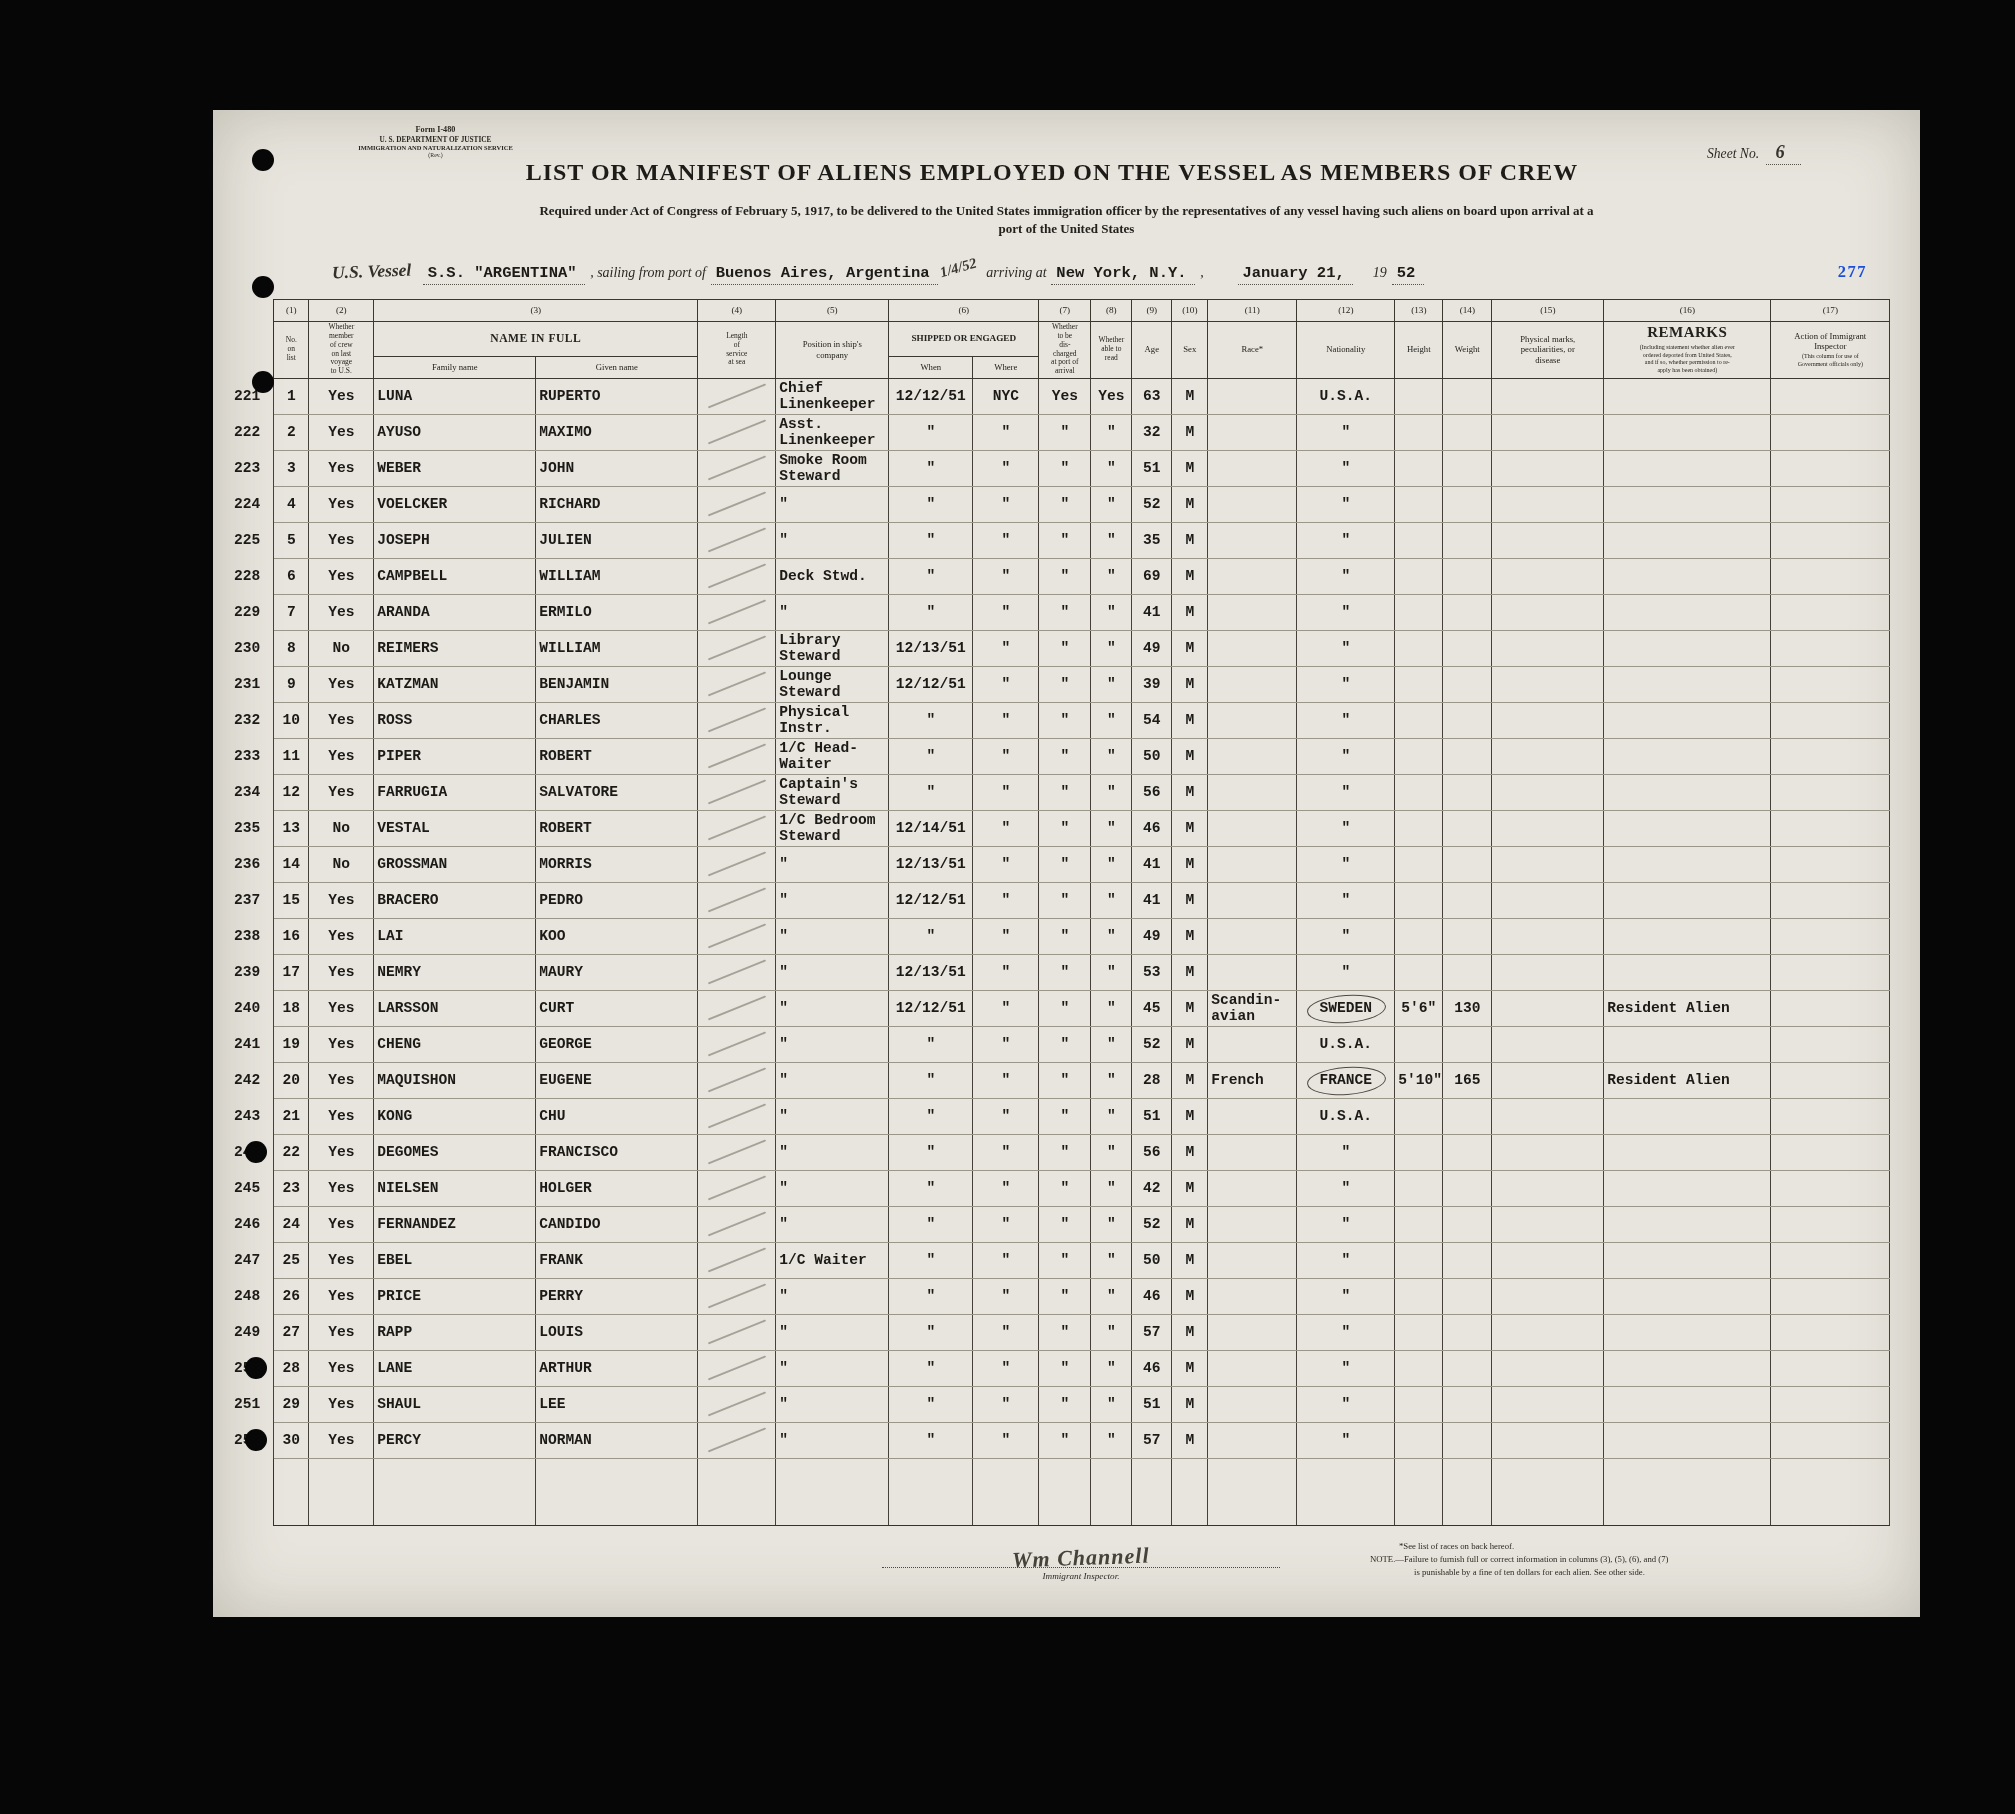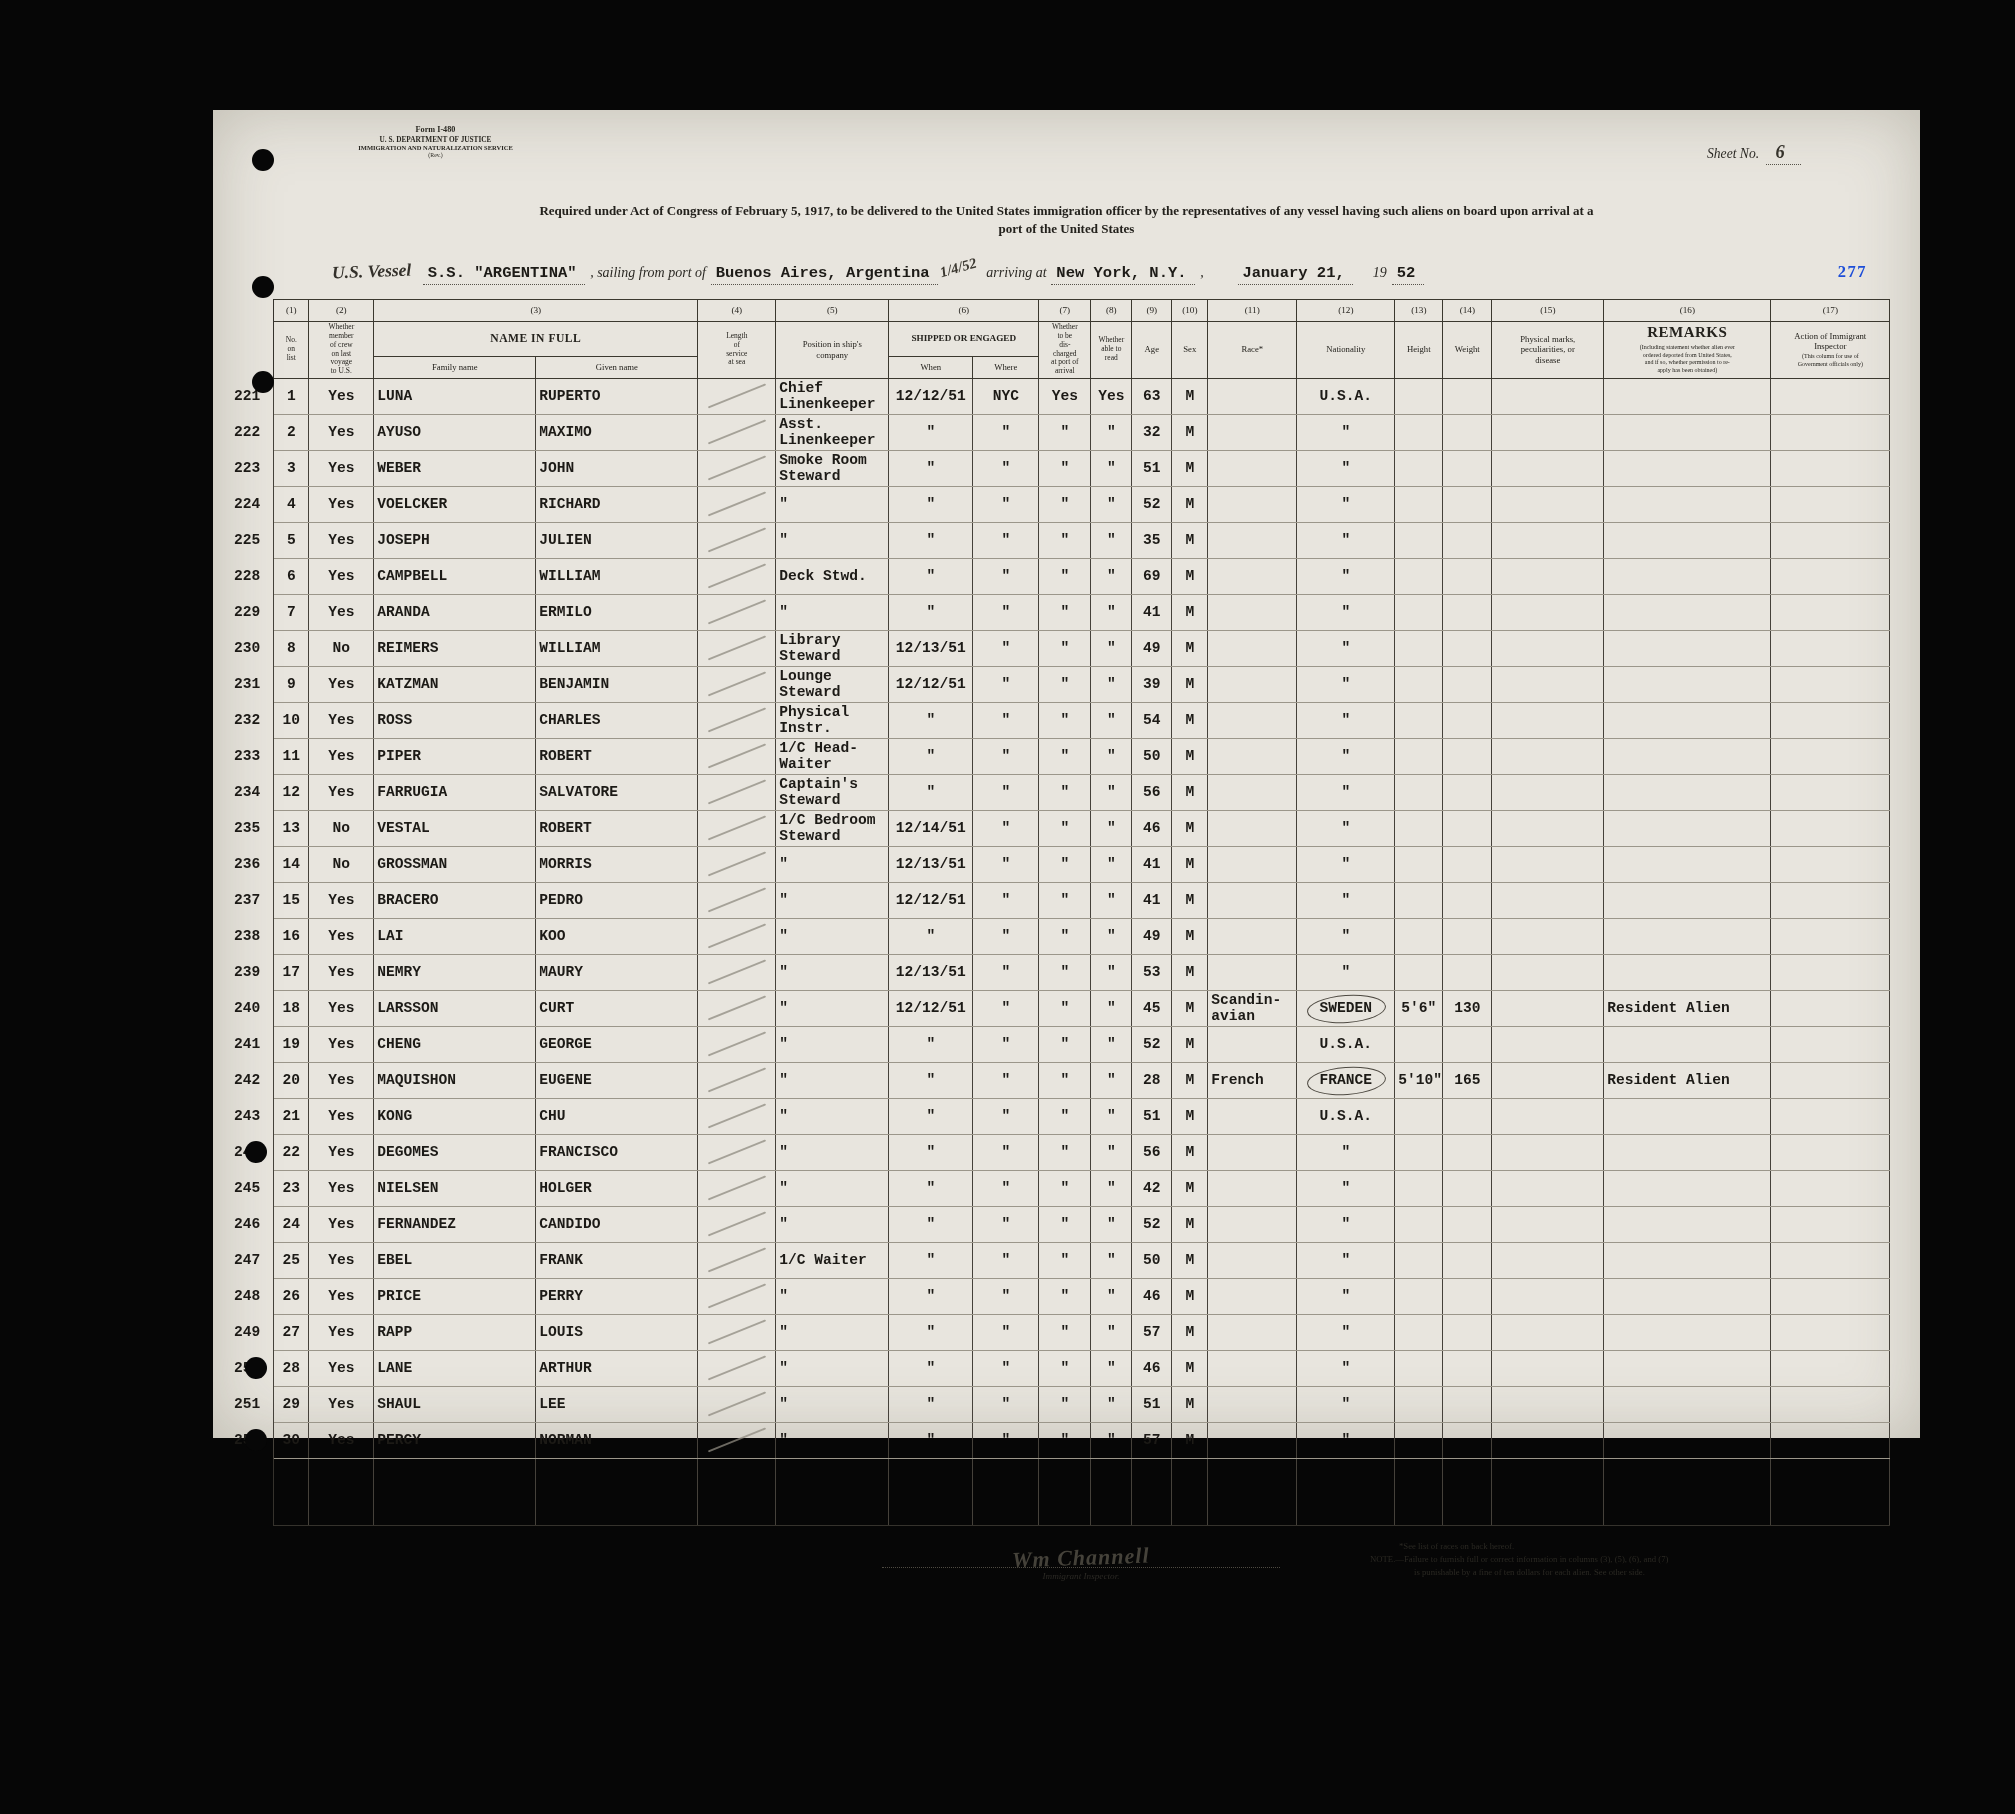--- a/index.html
+++ b/index.html
@@ -1,17 +1,17 @@
 <!DOCTYPE html>
 <html style="font-size:7.8px"><head>
 <meta charset="utf-8">
 <style>
   html,body{margin:0;padding:0;background:#060606;}
   .stage{position:relative;width:2015px;height:1814px;background:#060606;overflow:hidden;}
-  .paper{position:absolute;left:213px;top:110px;width:1707px;height:1328px;background:#e8e5de;
+  .paper{position:absolute;left:213px;top:110px;width:1707px;height:1507px;background:#e8e5de;
          box-shadow:inset 0 0 68px rgba(95,88,70,.28);color:#24221d;}
   .punch{position:absolute;width:22px;height:22px;border-radius:50%;background:#070707;z-index:9;}
 
   
   .form-block{position:absolute;left:82px;top:14.6px;width:281px;text-align:center;
               font-family:"Liberation Serif",serif;color:#2a2822;line-height:1.25;}
   .form-block .f1{font-size:8.2px;font-weight:700;}
   .form-block .f2{font-size:7.3px;font-weight:700;}
   .form-block .f3{font-size:6.5px;font-weight:700;}
   .form-block .f4{font-size:5.8px;}
@@ -104,20 +104,21 @@
       <div class="f2">U. S. DEPARTMENT OF JUSTICE</div>
       <div class="f3">IMMIGRATION AND NATURALIZATION SERVICE</div>
       <div class="f4">(Rev.)</div>
     </div>
 
     <div class="sheet-no">
       <span class="lbl">Sheet No.</span>
       <span class="val">6</span>
     </div>
 
+    <div class="title">LIST OR MANIFEST OF ALIENS EMPLOYED ON THE VESSEL AS MEMBERS OF CREW</div>
 
     <div class="subtitle">
       <div>Required under Act of Congress of February 5, 1917, to be delivered to the United States immigration officer by the representatives of any vessel having such aliens on board upon arrival at a</div>
       <div>port of the United States</div>
     </div>
 
 
     <div class="vessel-row">
       <span class="hand">U.S. Vessel</span>
       <span class="typed u-dot">S.S. "ARGENTINA"</span>

